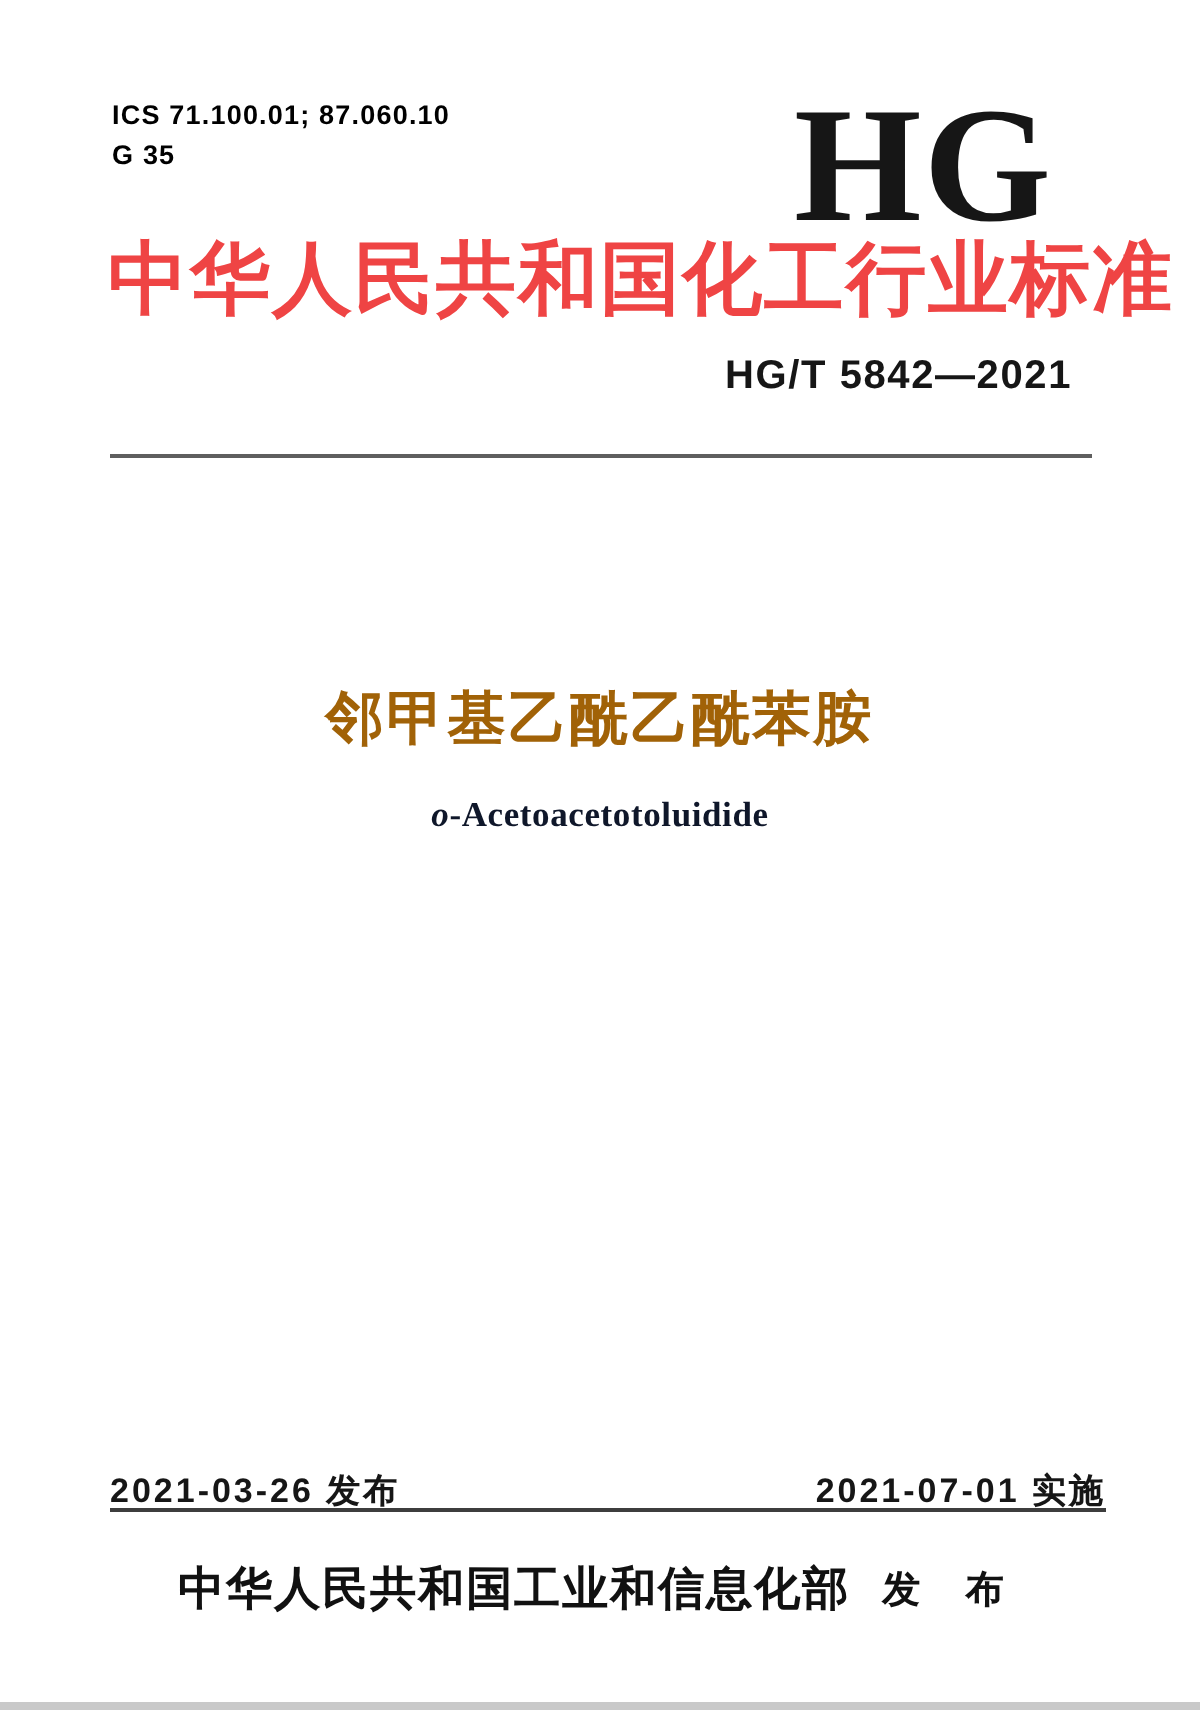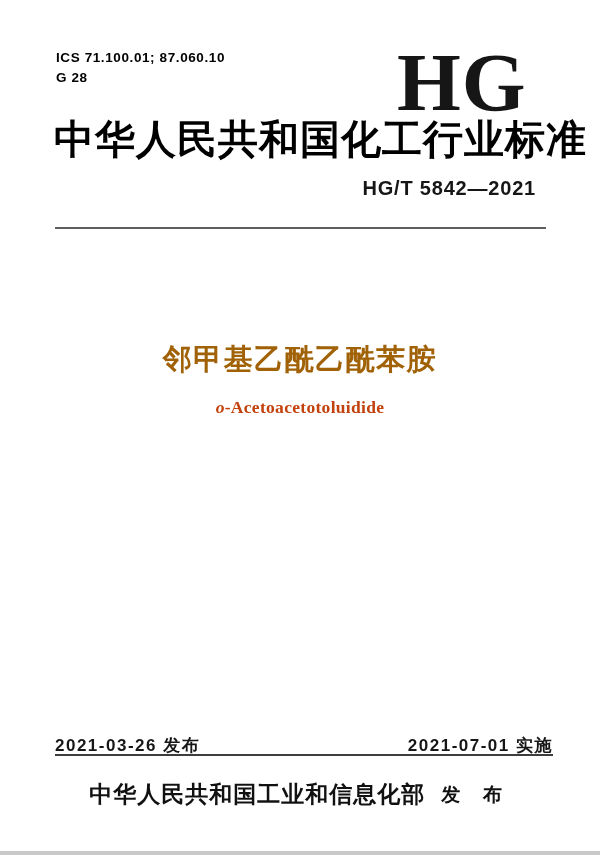--- a/index.html
+++ b/index.html
@@ -48,21 +48,21 @@
     position: absolute;
     left: 54px;
     top: 118px;
     width: 500px;
     font-family: "Liberation Serif", serif;
     font-weight: bold;
     font-size: 40px;
     line-height: 1.1;
     letter-spacing: 1px;
     white-space: nowrap;
-    color: #000000;
+    color: #ef4444;
   }
 
   
   .standard-number {
     position: absolute;
     right: 64px;
     top: 177px;
     font-size: 20px;
     font-weight: bold;
     letter-spacing: 0.8px;
@@ -97,21 +97,21 @@
   .doc-title-en {
     position: absolute;
     left: 0;
     top: 397px;
     width: 100%;
     text-align: center;
     font-family: "Liberation Serif", serif;
     font-weight: bold;
     font-size: 17.5px;
     letter-spacing: 0.3px;
-    color: #c2410c;
+    color: #0f172a;
   }
   .doc-title-en .en-prefix {
     font-style: italic;
   }
 
   
   .dates-row {
     position: absolute;
     left: 55px;
     right: 47px;
@@ -169,21 +169,21 @@
     background: #c9c9c9;
   }
 </style>
 </head>
 <body>
 
 <div class="page">
 
   <div class="ics-block">
     <div>ICS 71.100.01; 87.060.10</div>
-    <div>G 28</div>
+    <div>G 35</div>
   </div>
 
   <div class="hg-logo">HG</div>
 
   <div class="standard-title">中华人民共和国化工行业标准</div>
 
   <div class="standard-number">HG/T 5842—2021</div>
 
   <div class="rule-top"></div>
 

